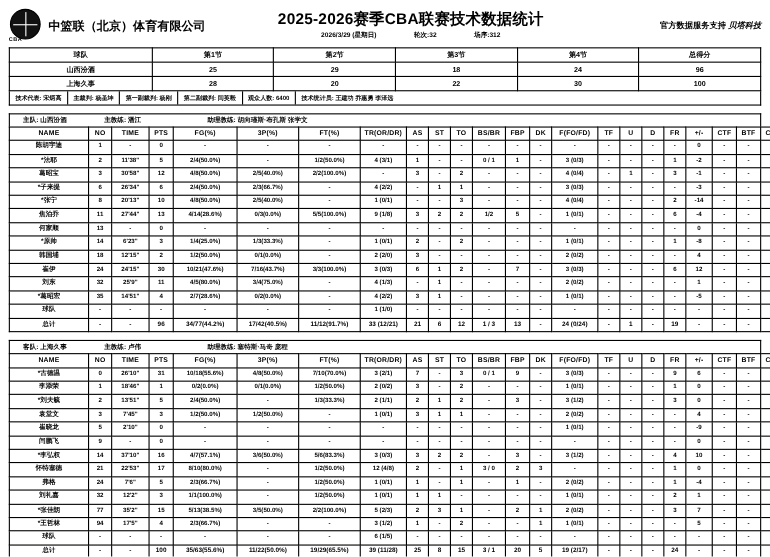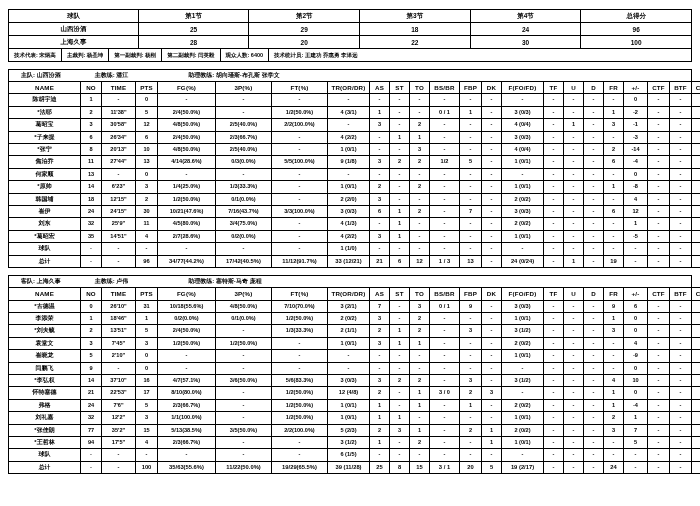--- a/index.html
+++ b/index.html
@@ -86,20 +86,41 @@
   col.c-pm{width:24px}
   col.c-ctf{width:22px}
   col.c-btf{width:22px}
   col.c-cdf{width:22px}
 </style>
 </head>
 <body>
 
 <div class="page">
 
+  <div class="masthead">
+    <div class="logo">
+      <div class="ball"></div>
+      <div class="cba">CBA</div>
+    </div>
+    <div class="corp">中篮联（北京）体育有限公司</div>
+
+    <div class="title-wrap">
+      <div class="main-title">2025-2026赛季CBA联赛技术数据统计</div>
+      <div class="sub-line">
+        <span>2026/3/29 (星期日)</span>
+        <span>轮次:32</span>
+        <span>场序:312</span>
+      </div>
+    </div>
+
+    <div class="sponsor">
+      <span>官方数据服务支持</span>
+      <span class="brand">贝塔科技</span>
+    </div>
+  </div>
 
   <table class="qtable">
     <colgroup>
       <col style="width:19%">
         <col style="width:16.2%">
         <col style="width:16.2%">
       <col style="width:16.2%">
         <col style="width:16.2%">
         <col style="width:16.2%">
     </colgroup>

